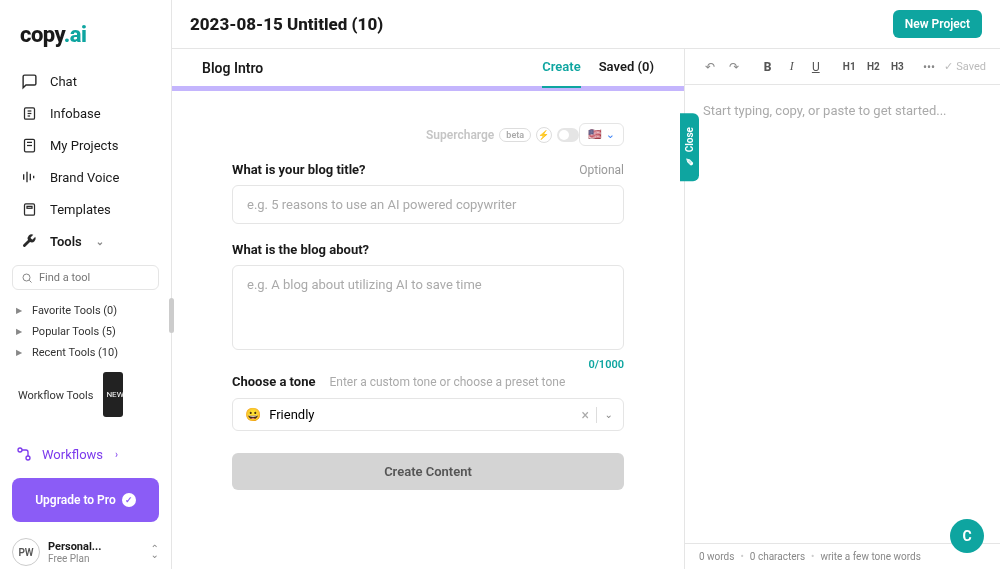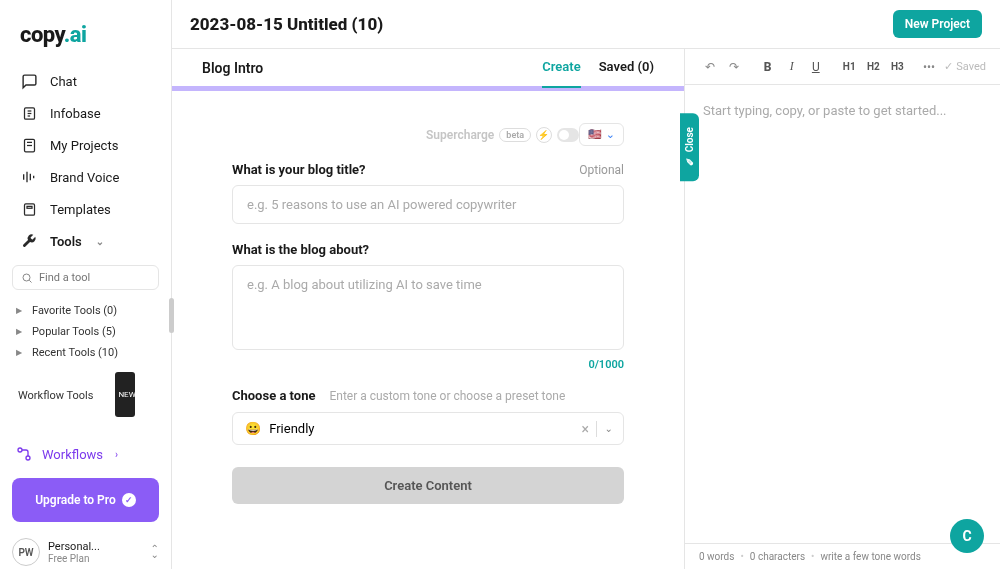--- a/index.html
+++ b/index.html
@@ -13,30 +13,30 @@
 .nav-icon { width: 18px; height: 18px; display: flex; align-items: center; justify-content: center; color: #2a2a2a; flex-shrink: 0; }
 .nav-item.tools { color: #1a1a1a; font-weight: 600; }
 .chevron { font-size: 10px; color: #888; margin-left: 2px; }
 .search-tool { margin: 8px 12px; display: flex; align-items: center; gap: 6px; background: #fff; border: 1px solid #e5e5e5; border-radius: 6px; padding: 5px 8px; font-size: 11px; }
 .search-tool input { border: none; outline: none; width: 100%; font-size: 11px; color: #888; }
 .tool-list { padding: 2px 10px; font-size: 11px; color: #333; position: relative;}
 .tool-item { display: flex; align-items: center; gap: 8px; padding: 4px 6px; cursor: pointer; }
 .tool-arrow { font-size: 8px; color: #888; width: 8px;}
 .scrollbar-hint { position: absolute; right:-3px; top:0; width:5px; height:35px; background:#ccc; border-radius:3px;}
 .workflow-section { padding: 8px 10px 0 18px; font-size: 11px; color: #333; display:flex; align-items:center; gap:6px;}
-.workflow-new {background:#222; color:#fff; font-size:8px; border-radius:3px; padding:18px 3px; margin-left:16px; position:relative; top:-1px; overflow:hidden; width:20px; white-space:nowrap;}
+.workflow-new {background:#222; color:#fff; font-size:8px; border-radius:3px; padding:18px 3px; margin-left:4px; position:relative; top:-1px; overflow:hidden; width:20px; white-space:nowrap;}
 .divider { height: 1px; background: #eee; margin: 10px 12px; }
 .workflows-link { display: flex; align-items: center; gap: 10px; padding: 8px 16px; font-size: 13px; color: #7c3aed; font-weight: 400; cursor: pointer; }
 .spacer { flex: 1; }
 .upgrade-btn { margin: 8px 12px; background: #8b5cf6; color: #fff; border: none; border-radius: 8px; padding: 15px; font-size: 12px; font-weight: 600; cursor: pointer; display: flex; align-items: center; justify-content: center; gap: 6px; }
 .upgrade-check { background: #fff; color: #8b5cf6; border-radius: 50%; width: 14px; height: 14px; display: flex; align-items: center; justify-content: center; font-size: 9px; }
 .account { display: flex; align-items: center; gap: 8px; padding: 8px 12px; }
 .avatar { width: 28px; height: 28px; border-radius: 50%; border: 1.5px solid #ccc; display: flex; align-items: center; justify-content: center; font-size: 10px; color: #555; font-weight: 600; }
 .account-info { flex: 1; overflow: hidden; }
-.account-name { font-size: 11px; font-weight: 400; color: #1a1a1a; white-space: nowrap; overflow: hidden; text-overflow: ellipsis; }
+.account-name { font-size: 11px; font-weight: 700; color: #1a1a1a; white-space: nowrap; overflow: hidden; text-overflow: ellipsis; }
 .account-plan { font-size: 10px; color: #888; }
 .updown { font-size: 10px; color: #888; line-height: 6px; display:flex; flex-direction:column; gap:0;}
 
 .main { flex: 1; display: flex; flex-direction: column; }
 .topbar { display: flex; align-items: center; justify-content: space-between; padding: 10px 18px; border-bottom: 1px solid #e5e5e5; }
 .page-title { font-size: 17px; font-weight: 800; color: #1a1a1a; }
 .new-project-btn { background: #0ea5a0; color: #fff; border: none; border-radius: 6px; padding: 7px 12px; font-size: 12px; font-weight: 600; cursor: pointer; }
 
 .content { flex: 1; display: flex; overflow: hidden; }
 .left-panel { flex: 1; border-right: 1px solid #e5e5e5; display: flex; flex-direction: column; }
@@ -52,21 +52,21 @@
 .lightning { border: 1px solid #ddd; border-radius: 50%; width: 16px; height: 16px; display: flex; align-items: center; justify-content: center; font-size: 9px; color:#aaa;}
 .toggle { width: 22px; height: 14px; background: #e5e5e5; border-radius: 8px; position: relative; cursor: pointer; }
 .toggle::after { content: ''; width: 10px; height: 10px; background: #fff; border-radius: 50%; position: absolute; top: 2px; left: 2px; }
 .lang { border: 1px solid #e5e5e5; border-radius: 6px; padding: 4px 8px; display: flex; align-items: center; gap: 4px; cursor: pointer; font-size: 11px;}
 .field-label { font-size: 13px; font-weight: 700; color: #1a1a1a; margin-bottom: 8px; display: flex; justify-content: space-between; align-items: center; }
 .optional { font-size: 12px; font-weight: 400; color: #999; }
 .text-input { width: 100%; border: 1px solid #e5e5e5; border-radius: 6px; padding: 11px 14px; font-size: 13px; color: #1a1a1a; outline: none; margin-bottom: 18px; }
 .text-input::placeholder { color: #aaa; }
 .textarea { width: 100%; border: 1px solid #e5e5e5; border-radius: 6px; padding: 11px 14px; font-size: 13px; color: #1a1a1a; outline: none; resize: none; height: 85px; font-family: inherit; }
 .textarea::placeholder { color: #aaa; }
-.char-count { text-align: right; font-size: 11px; color: #0ea5a0; margin-top: 4px; margin-bottom: 14px; font-weight:600;}
+.char-count { text-align: right; font-size: 11px; color: #0ea5a0; margin-top: 4px; font-weight:600;}
 .tone-label { font-size: 13px; font-weight: 700; color: #1a1a1a; display: inline-block; }
 .tone-hint { font-size: 12px; color: #aaa; margin-left: 10px; }
 .tone-select { width: 100%; border: 1px solid #e5e5e5; border-radius: 6px; padding: 8px 12px; margin-top: 8px; display: flex; align-items: center; gap: 8px; font-size: 13px; position: relative; margin-bottom: 22px;}
 .tone-x { position: absolute; right: 34px; color: #aaa; font-size: 14px; cursor: pointer; }
 .tone-sep { position: absolute; right: 26px; width: 1px; height: 16px; background: #ddd; }
 .tone-chev { position: absolute; right: 10px; color: #888; font-size: 10px; cursor: pointer; }
 .create-btn { width: 100%; background: #d4d4d4; color: #555; border: none; border-radius: 6px; padding: 11px; font-size: 13px; font-weight: 600; cursor: pointer; }
 .close-tab { position: absolute; right: -15px; top: 22px; background: #0ea5a0; color: #fff; padding: 14px 4px; border-radius: 6px 0 0 6px; writing-mode: vertical-rl; transform: rotate(180deg); font-size: 10px; font-weight: 600; cursor: pointer; display: flex; align-items: center; gap: 4px; }
 
 .right-panel { width: 315px; display: flex; flex-direction: column; }

